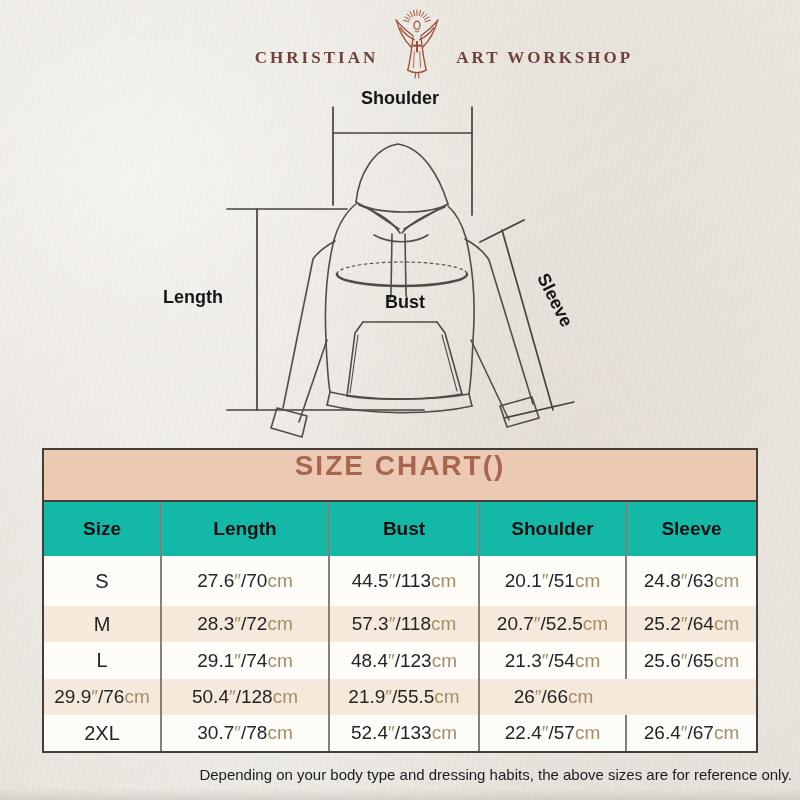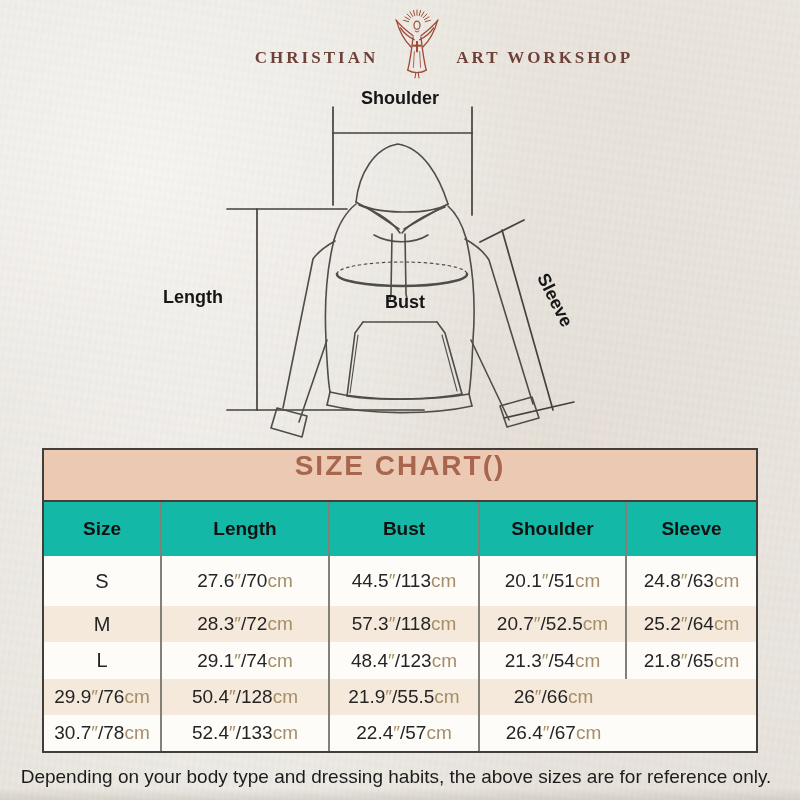--- a/index.html
+++ b/index.html
@@ -65,22 +65,22 @@
   .trow{height:36px;font-size:19px;color:#242424;}
   .trow.tall{height:50px;}
   .trow.beige{background:#f4e9db;}
   .trow.white{background:#fdfcf9;}
   .trow.mid{height:37px;}
   .size-cell{font-size:20px;}
   .u{color:#a58e68;}
   .n{color:#242424;}
 
   .footnote{
-    position:absolute;left:0;top:766px;width:792px;text-align:center;
-    font-size:19px;color:#1c1c1c;
+    position:absolute;left:0;top:766px;width:792px;text-align:right;
+    font-size:15px;color:#1c1c1c;
   }
 </style>
 </head>
 <body>
 
 <div class="page">
 
   <div class="logo">
     <span class="brand-text">CHRISTIAN</span>
     <span>
@@ -294,21 +294,21 @@
           <span class="u">cm</span>
         </div>
       <div class="cell">
           <span class="n">21.3</span>
           <span class="u">″</span>
           <span class="n">/</span>
           <span class="n">54</span>
           <span class="u">cm</span>
         </div>
       <div class="cell">
-          <span class="n">21.8</span>
+          <span class="n">25.6</span>
           <span class="u">″</span>
           <span class="n">/</span>
           <span class="n">65</span>
           <span class="u">cm</span>
         </div>
     </div>
 
     <div class="grid-row trow beige">
       <div class="cell">
           <span class="n">29.9</span>
@@ -334,20 +334,23 @@
       <div class="cell">
           <span class="n">26</span>
           <span class="u">″</span>
           <span class="n">/</span>
           <span class="n">66</span>
           <span class="u">cm</span>
         </div>
     </div>
 
     <div class="grid-row trow white">
+      <div class="cell size-cell">
+          <span>2XL</span>
+        </div>
       <div class="cell">
           <span class="n">30.7</span>
           <span class="u">″</span>
           <span class="n">/</span>
           <span class="n">78</span>
           <span class="u">cm</span>
         </div>
       <div class="cell">
           <span class="n">52.4</span>
           <span class="u">″</span>

